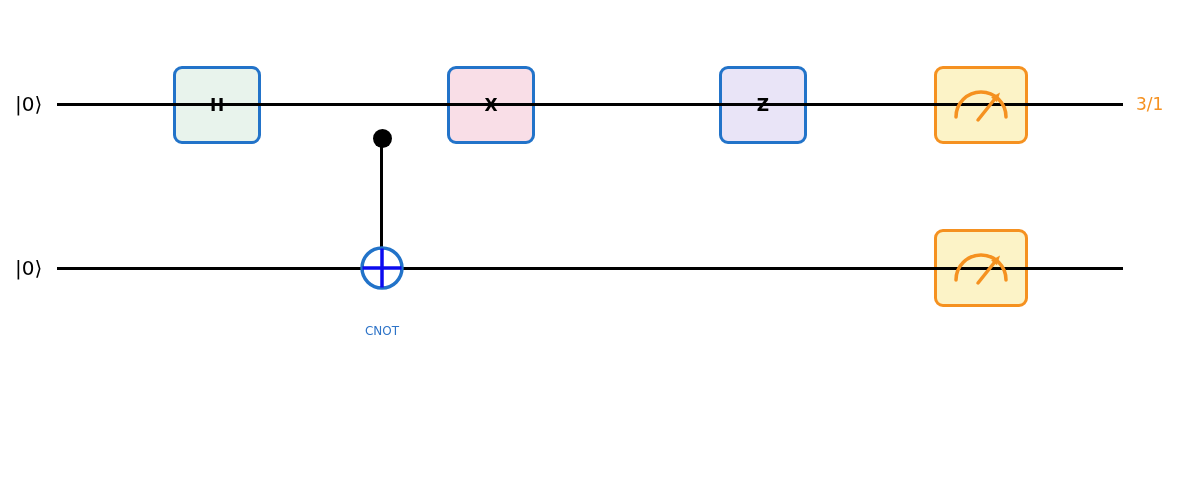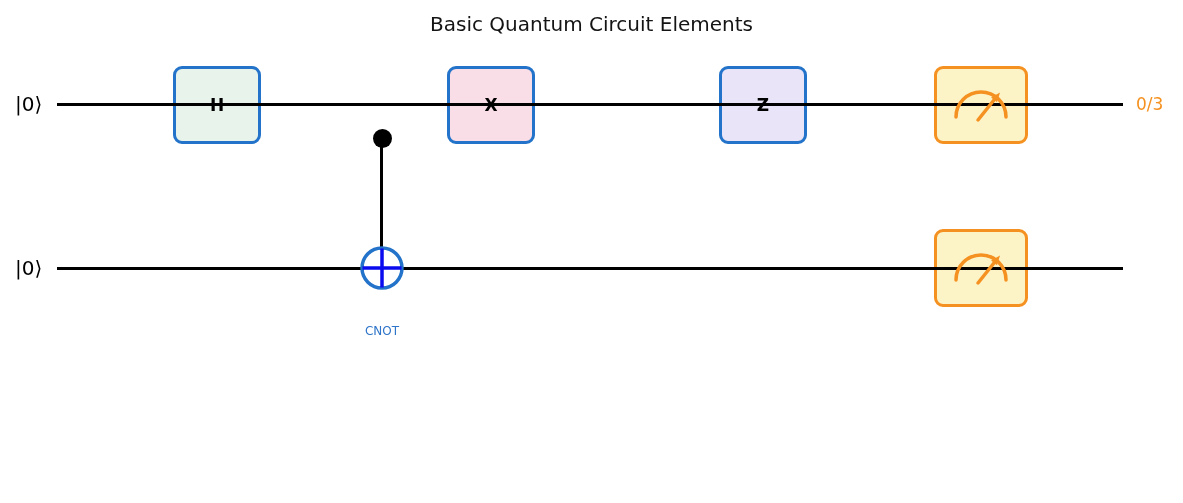--- a/index.html
+++ b/index.html
@@ -95,21 +95,20 @@
     transform:translateY(-50%);
     font-size:17px;color:var(--measure-border-orange);
     white-space:nowrap;
   }
 </style>
 </head>
 <body>
 
 <div class="canvas">
 
-  <div class="title">Basic Quantum Circuit Elements</div>
 
   <div class="qlabel q0">|0⟩</div>
   <div class="qlabel q1">|0⟩</div>
 
   <div class="gate gate-h">
     <span class="gate-letter">H</span>
   </div>
   <div class="gate gate-x">
     <span class="gate-letter">X</span>
   </div>
@@ -139,15 +138,15 @@
   <div class="cnot-vline"></div>
 
   <svg class="cnot-target" width="54" height="54" viewBox="0 0 54 54">
     <circle cx="27" cy="27" r="20" fill="#ffffff" stroke-width="3.5" style="stroke:var(--gate-border-blue)"></circle>
     <path d="M27 7.5 L27 46.5" stroke-width="3.5" style="stroke:var(--cnot-cross-blue)"></path>
     <path d="M7.5 27 L46.5 27" stroke-width="3.5" style="stroke:var(--cnot-cross-blue)"></path>
   </svg>
 
   <div class="cnot-text">CNOT</div>
 
-  <div class="result-label">0/3</div>
+  <div class="result-label">3/1</div>
 
 </div>
 
 </body></html>

